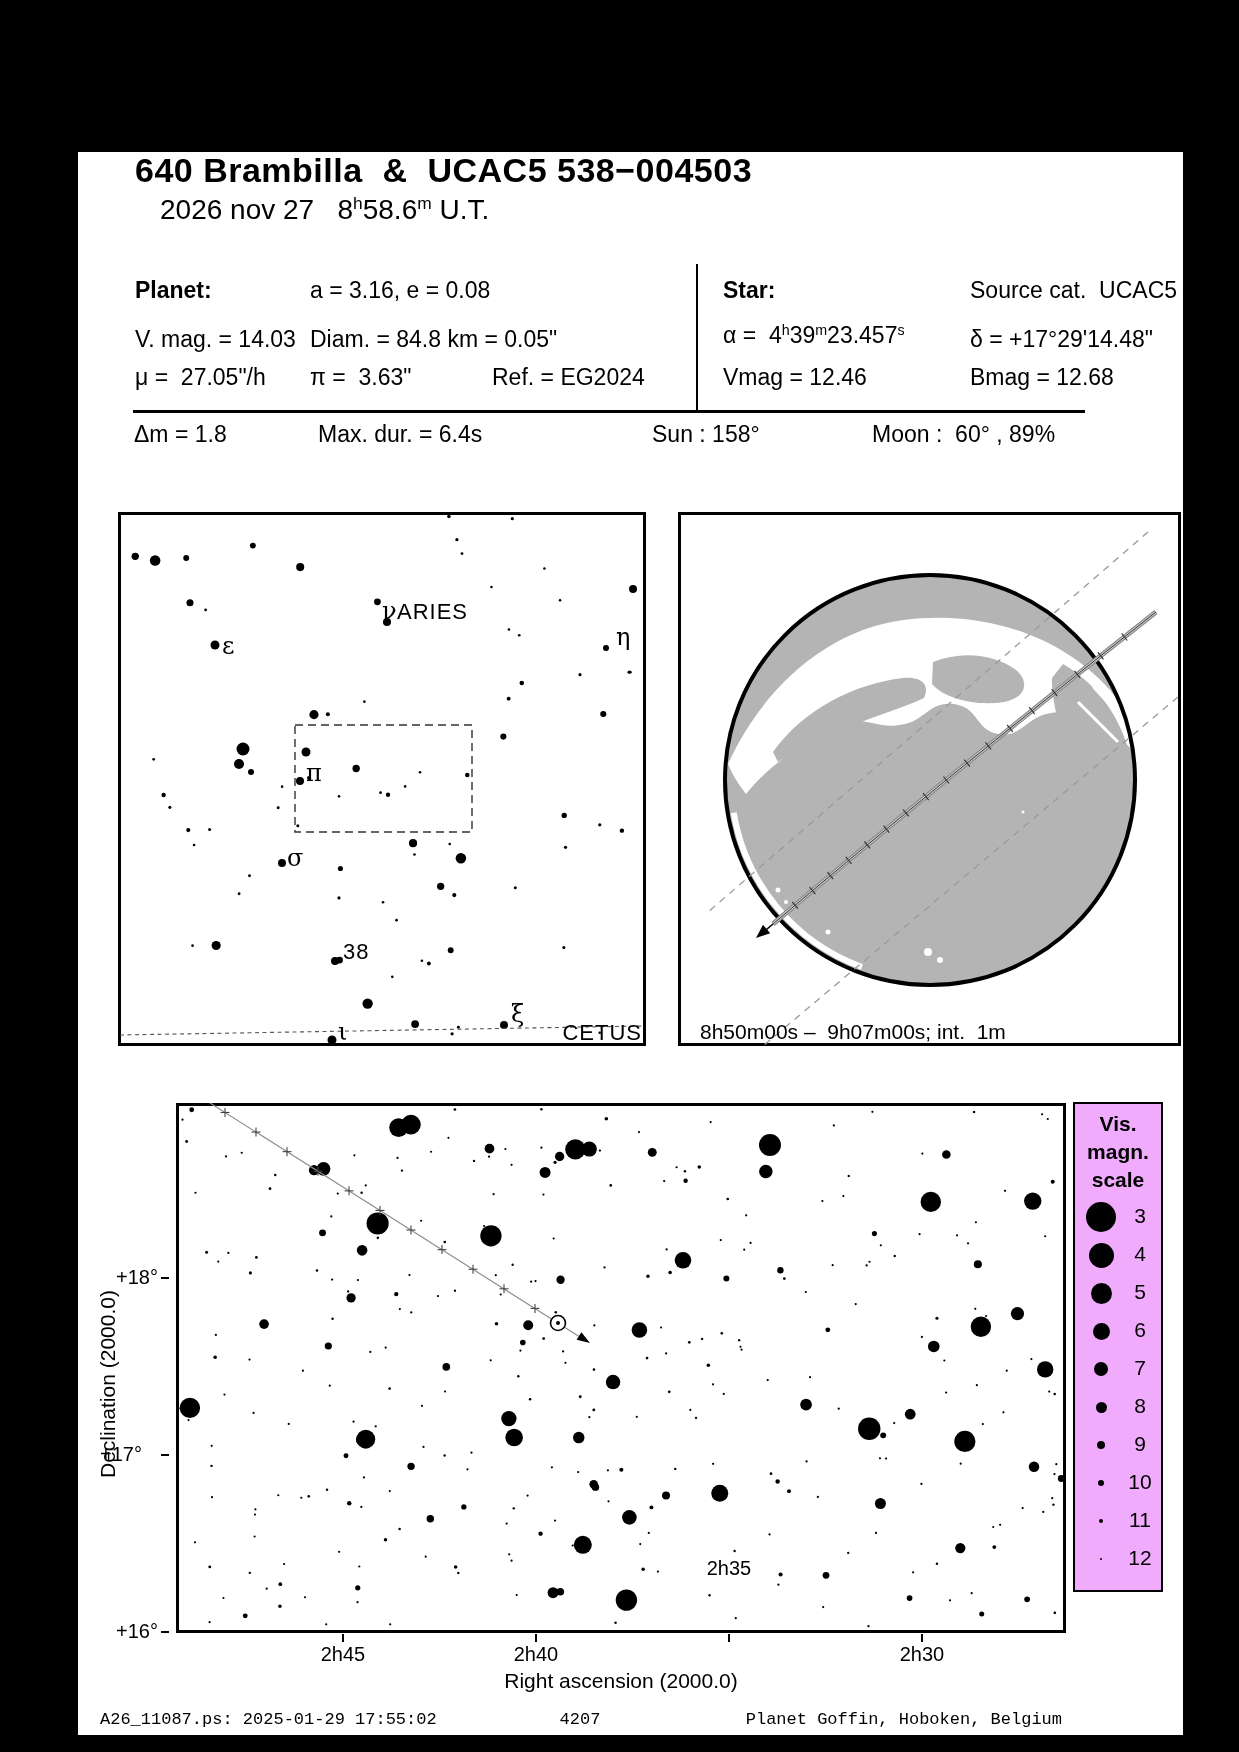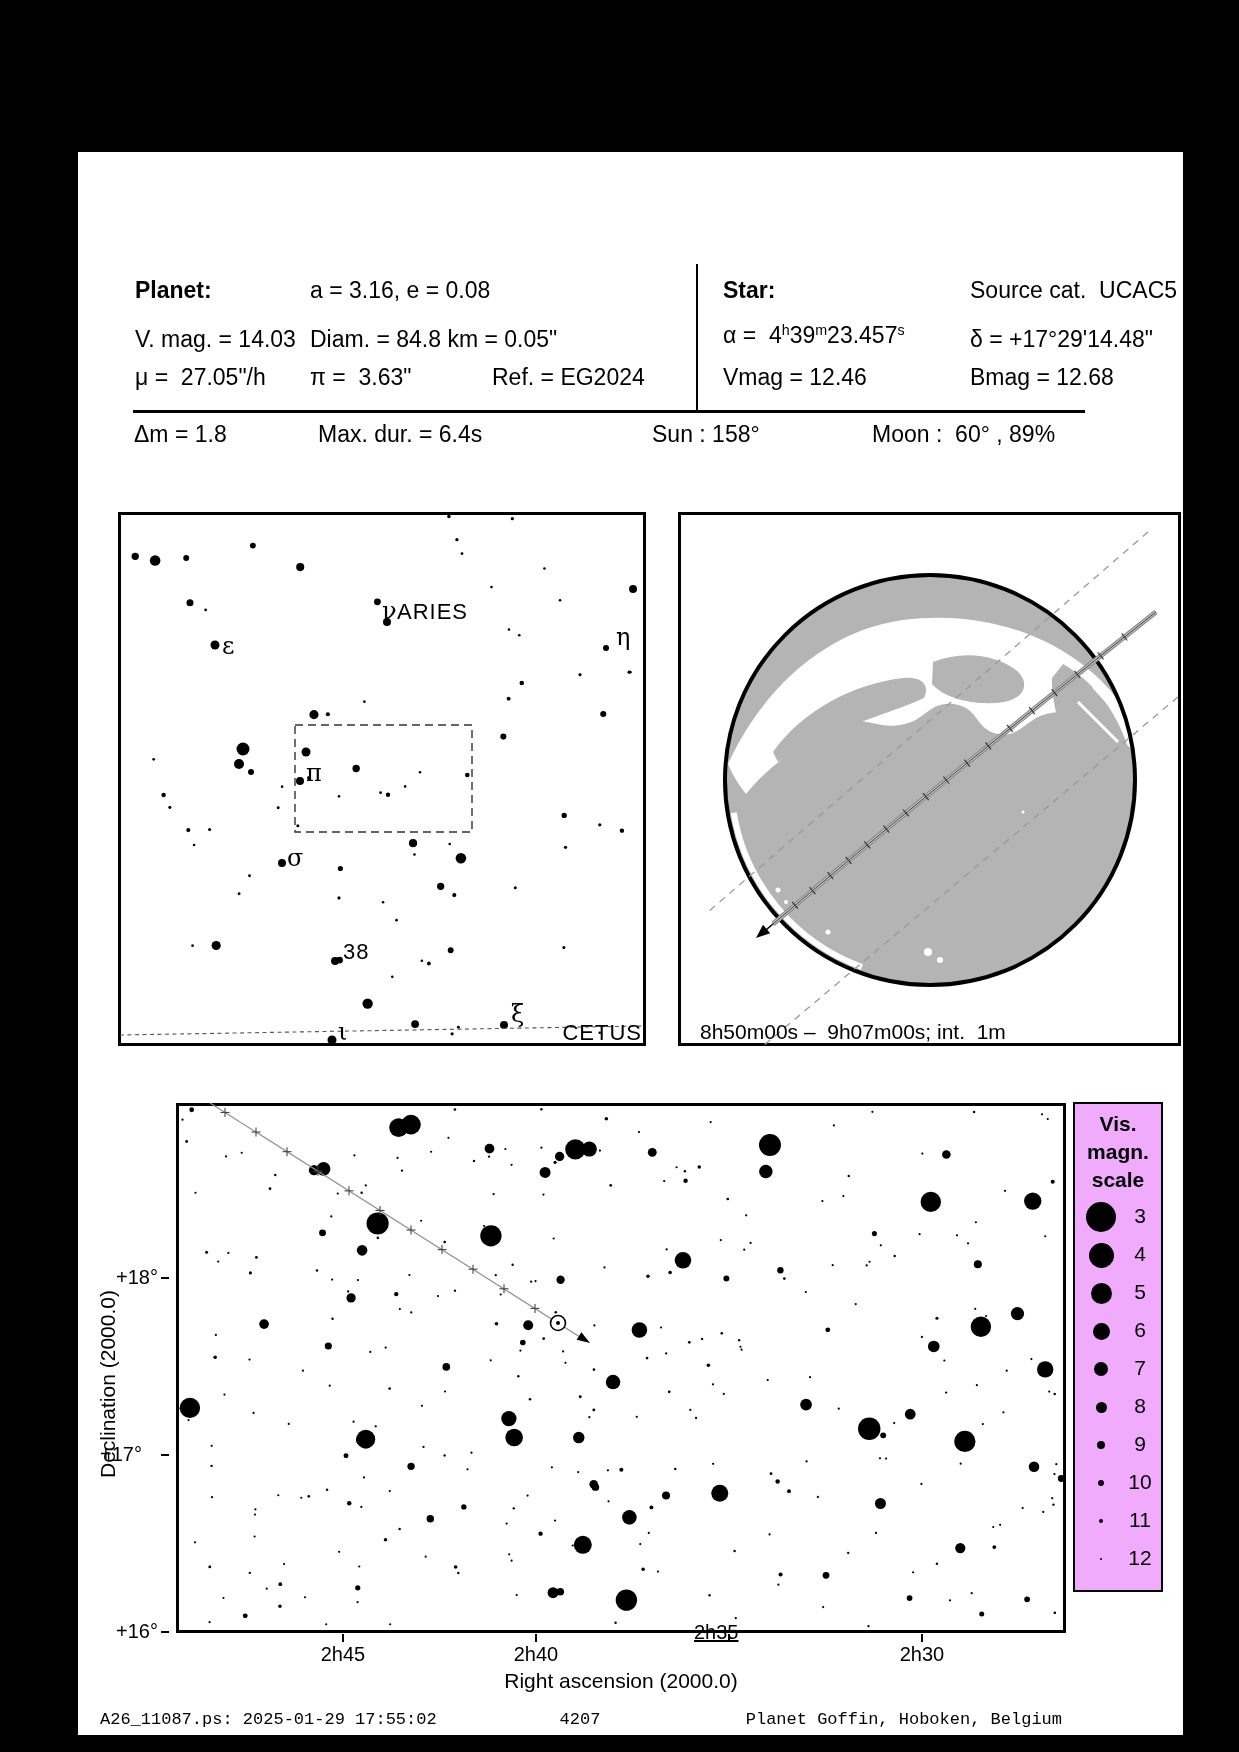--- a/index.html
+++ b/index.html
@@ -25,20 +25,22 @@
   .tick{position:absolute;background:#000;}
   svg{position:absolute;}
   .caption{font-size:21px;}
 </style>
 </head>
 <body>
 
 <div class="canvas">
   <div class="page"></div>
 
+  <div class="abs title" style="left:135px;top:151px;">640 Brambilla  &amp;  UCAC5 538−004503</div>
+  <div class="abs date" style="left:160px;top:194px;"><span>2026 nov 27   8</span><sup>h</sup><span>58.6</span><sup>m</sup><span> U.T.</span></div>
 
   <div class="abs cell bold" style="left:135px;top:277px;">Planet:</div>
   <div class="abs cell" style="left:310px;top:277px;">a = 3.16, e = 0.08</div>
   <div class="abs cell bold" style="left:723px;top:277px;">Star:</div>
   <div class="abs cell" style="left:970px;top:277px;">Source cat.  UCAC5</div>
 
   <div class="abs cell" style="left:135px;top:326px;">V. mag. = 14.03</div>
   <div class="abs cell" style="left:310px;top:326px;">Diam. = 84.8 km = 0.05"</div>
   <div class="abs cell" style="left:723px;top:322px;"><span>α =  4</span><sup>h</sup><span>39</span><sup>m</sup><span>23.457</span><sup>s</sup></div>
   <div class="abs cell" style="left:970px;top:326px;">δ = +17°29'14.48"</div>
@@ -578,21 +580,21 @@
       <div class="abs ticklbl" style="left:100px;top:1266px;width:58px;text-align:right;">+18°</div>
       <div class="tick" style="left:161px;top:1454px;width:8px;height:2px;"></div>
       <div class="abs ticklbl" style="left:100px;top:1443px;width:58px;text-align:left;">+17°</div>
       <div class="tick" style="left:161px;top:1631px;width:8px;height:2px;"></div>
       <div class="abs ticklbl" style="left:100px;top:1620px;width:58px;text-align:right;">+16°</div>
       <div class="tick" style="left:342px;top:1634px;width:2px;height:8px;"></div>
       <div class="abs ticklbl" style="left:308px;top:1643px;width:70px;text-align:center;">2h45</div>
       <div class="tick" style="left:535px;top:1634px;width:2px;height:8px;"></div>
       <div class="abs ticklbl" style="left:501px;top:1643px;width:70px;text-align:center;">2h40</div>
       <div class="tick" style="left:728px;top:1634px;width:2px;height:8px;"></div>
-      <div class="abs ticklbl" style="left:694px;top:1621px;width:70px;text-decoration:underline;">2h35</div>
+      <div class="abs ticklbl" style="left:694px;top:1557px;width:70px;text-align:center;">2h35</div>
       <div class="tick" style="left:921px;top:1634px;width:2px;height:8px;"></div>
       <div class="abs ticklbl" style="left:887px;top:1643px;width:70px;text-align:center;">2h30</div>
     </div>
 
   <div class="legendbox" id="legend-box" style="left:1073px;top:1102px;width:90px;height:490px;">
       <div class="legend-title" style="top: 8px;">Vis.</div>
       <div class="legend-title" style="top: 36px;">magn.</div>
       <div class="legend-title" style="top: 64px;">scale</div>
       <div class="legend-dot" style="left: 11px; top: 98px; width: 30px; height: 30px;"></div>
       <div class="legend-num" style="left: 48px; top: 100px;">3</div>

